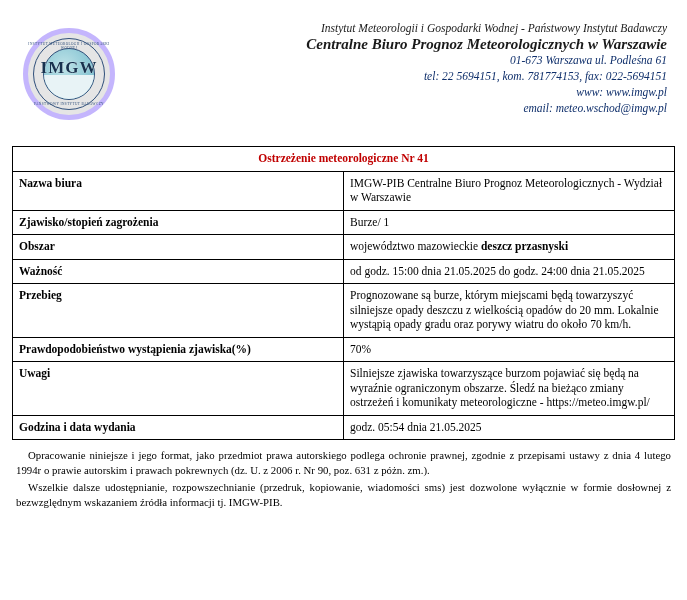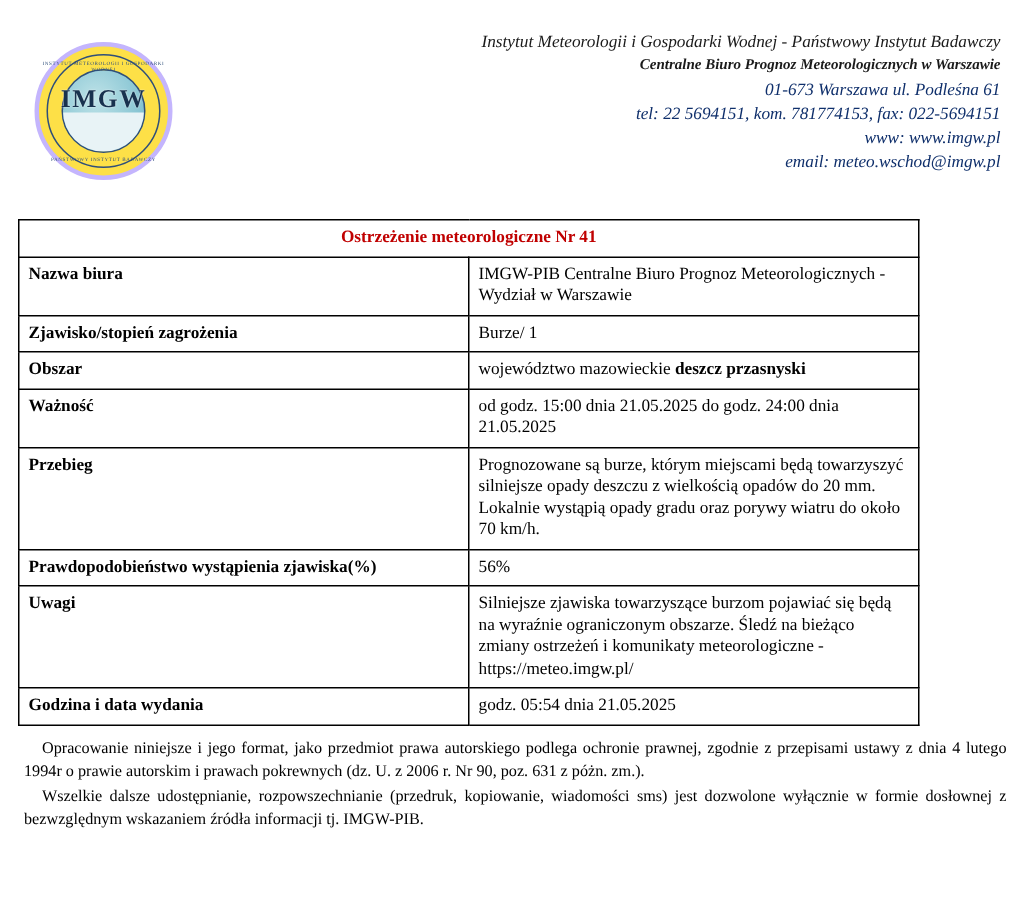--- a/index.html
+++ b/index.html
@@ -34,22 +34,22 @@
     display: flex;
     justify-content: center;
     align-items: flex-start;
     padding-top: 10px;
   }
   .logo {
     position: relative;
     width: 92px;
     height: 92px;
     border-radius: 50%;
-    border: 3px solid #c4b5fd;
-    background: #fde047;
+    border: 5px solid #c4b5fd;
+    background: #e5e5e5;
     box-sizing: border-box;
   }
   .logo .ring {
     position: absolute;
     left: 5px; top: 5px; right: 5px; bottom: 5px;
     border-radius: 50%;
     border: 1px solid #2f4f7a;
   }
   .logo .inner-disc {
     position: absolute;
@@ -103,31 +103,31 @@
     font-size: 11.5px;
     line-height: 16px;
     color: #0f2f6b;
     font-style: italic;
   }
   .contact .line.black {
     color: #1a1a1a;
   }
   .contact .line.bold {
     font-weight: bold;
-    font-size: 10px;
+    font-size: 15px;
   }
 
   
   .table-wrap {
     padding: 0 12px;
     margin-top: 26px;
     box-sizing: border-box;
   }
   table.warn {
-    width: 601px;
+    width: 663px;
     border-collapse: collapse;
     table-layout: fixed;
     font-family: Liberation Serif, serif;
   }
   table.warn td {
     border: 1px solid #000000;
     padding: 4px 6px 5px 6px;
     vertical-align: top;
     font-size: 11.5px;
     line-height: 14.5px;
@@ -203,21 +203,21 @@
         <tr>
           <td class="label">Ważność</td>
           <td>od godz. 15:00 dnia 21.05.2025 do godz. 24:00 dnia 21.05.2025</td>
         </tr>
         <tr>
           <td class="label">Przebieg</td>
           <td>Prognozowane są burze, którym miejscami będą towarzyszyć  silniejsze opady deszczu z wielkością  opadów do 20 mm. Lokalnie wystąpią opady gradu oraz porywy wiatru do około 70 km/h.</td>
         </tr>
         <tr>
           <td class="label">Prawdopodobieństwo wystąpienia zjawiska(%)</td>
-          <td>56%</td>
+          <td>70%</td>
         </tr>
         <tr>
           <td class="label">Uwagi</td>
           <td>Silniejsze zjawiska towarzyszące burzom pojawiać  się będą na wyraźnie  ograniczonym obszarze. Śledź   na bieżąco zmiany ostrzeżeń i komunikaty meteorologiczne - https://meteo.imgw.pl/</td>
         </tr>
         <tr>
           <td class="label">Godzina i data wydania</td>
           <td>godz. 05:54 dnia 21.05.2025</td>
         </tr>
       </tbody>

